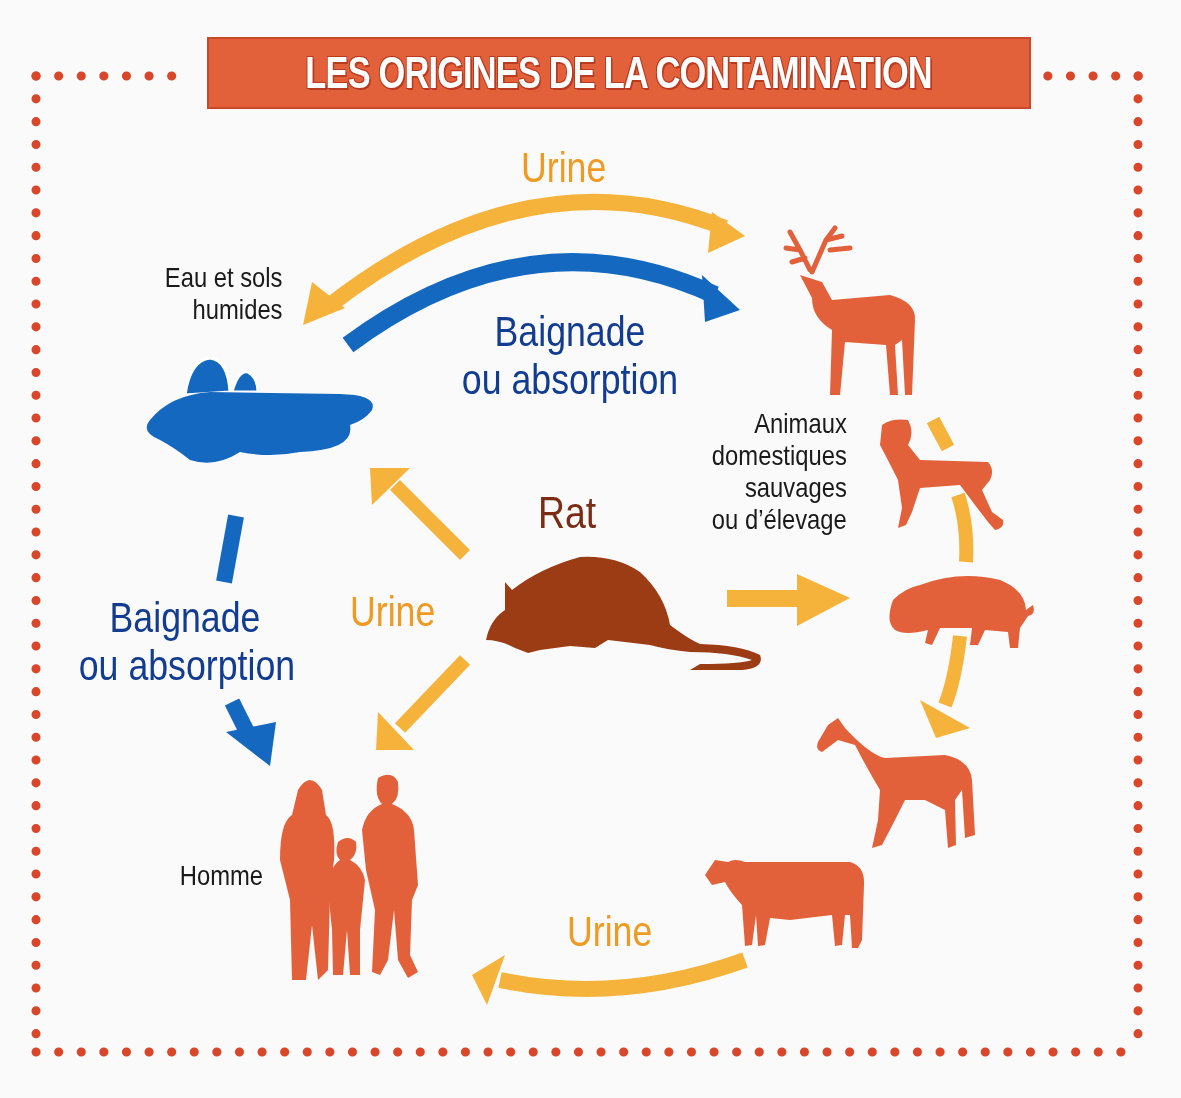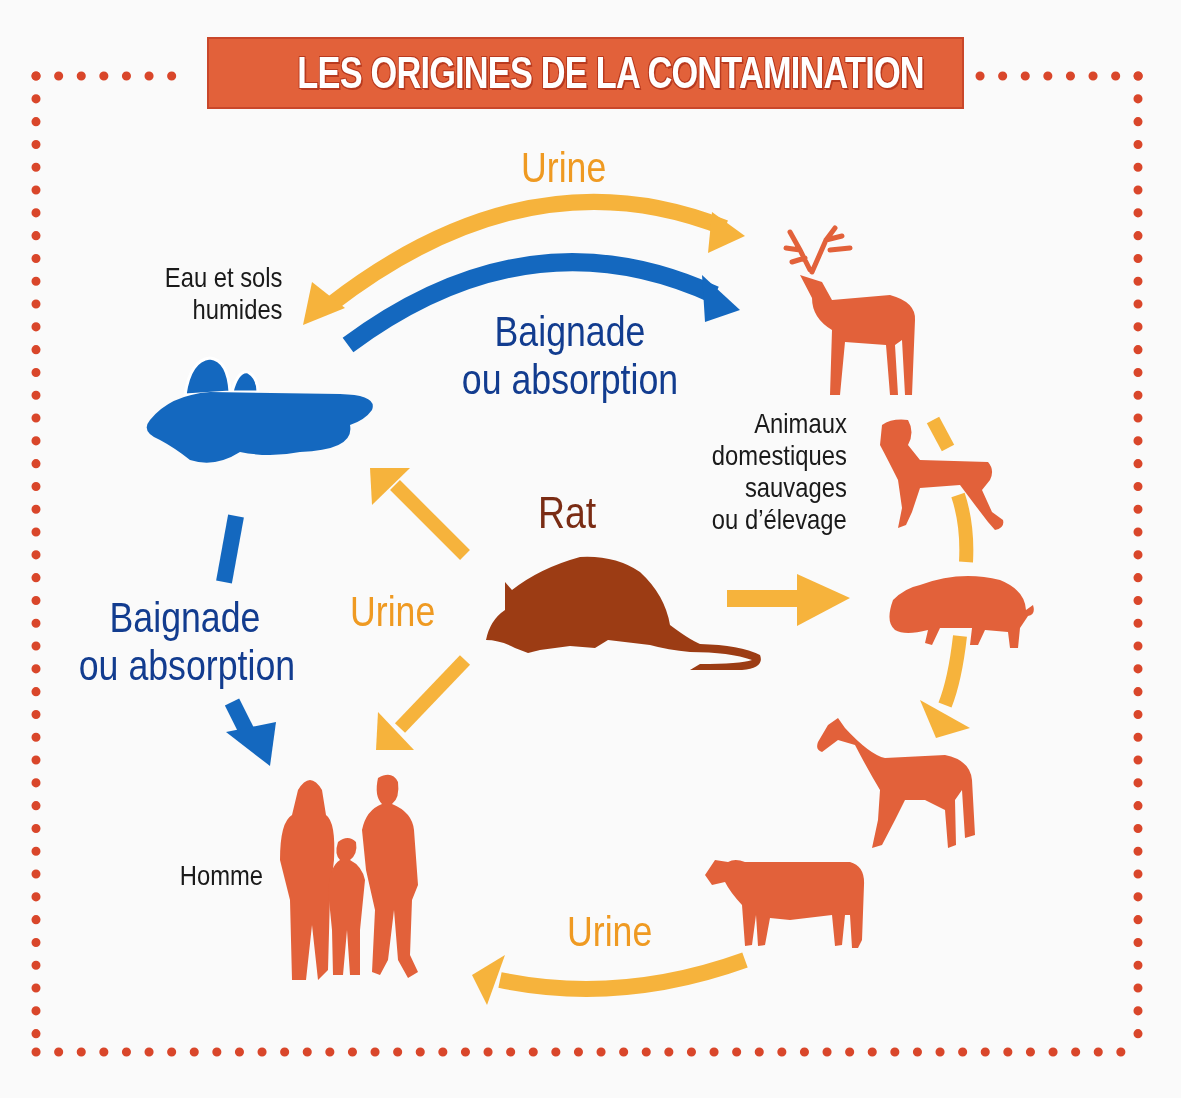--- a/index.html
+++ b/index.html
@@ -1,21 +1,21 @@
 <!DOCTYPE html>
 <html><head>
 <meta charset="utf-8">
 <style>
   html, body { margin:0; padding:0; background:#fafafa; }
   body { width:1181px; height:1098px; position:relative; overflow:hidden; font-family:"Liberation Sans", sans-serif; }
   .frame { position:absolute; left:0; top:0; width:1181px; height:1098px; }
   .title-box {
-    position:absolute; left:207px; top:37px; width:757px; height:72px;
+    position:absolute; left:207px; top:37px; width:824px; height:72px;
     background:#e2613a; border:2px solid #c9472a; box-sizing:border-box;
-    display:flex; align-items:center; 
+    display:flex; align-items:center; justify-content:center;
   }
   .title-text {
     color:#fff; font-family:"Liberation Sans", sans-serif; font-weight:bold;
     font-size:44px; letter-spacing:-1px; transform:scaleX(0.78); white-space:nowrap;
     text-shadow: 2px 2px 0 #b83a1f, -1px -1px 0 #b83a1f, 1px -1px 0 #b83a1f, -1px 1px 0 #b83a1f;
   }
   .lbl { position:absolute; white-space:nowrap; }
   .lbl-black { color:#1a1a1a; font-size:28px; line-height:32px; transform:scaleX(0.85); transform-origin:right top; text-align:right; }
   .lbl-urine { color:#ef9a22; font-size:42px; transform:scaleX(0.85); transform-origin:left top; }
   .lbl-blue { color:#123c8f; font-size:42px; line-height:48px; transform:scaleX(0.85); transform-origin:center top; text-align:center; }

